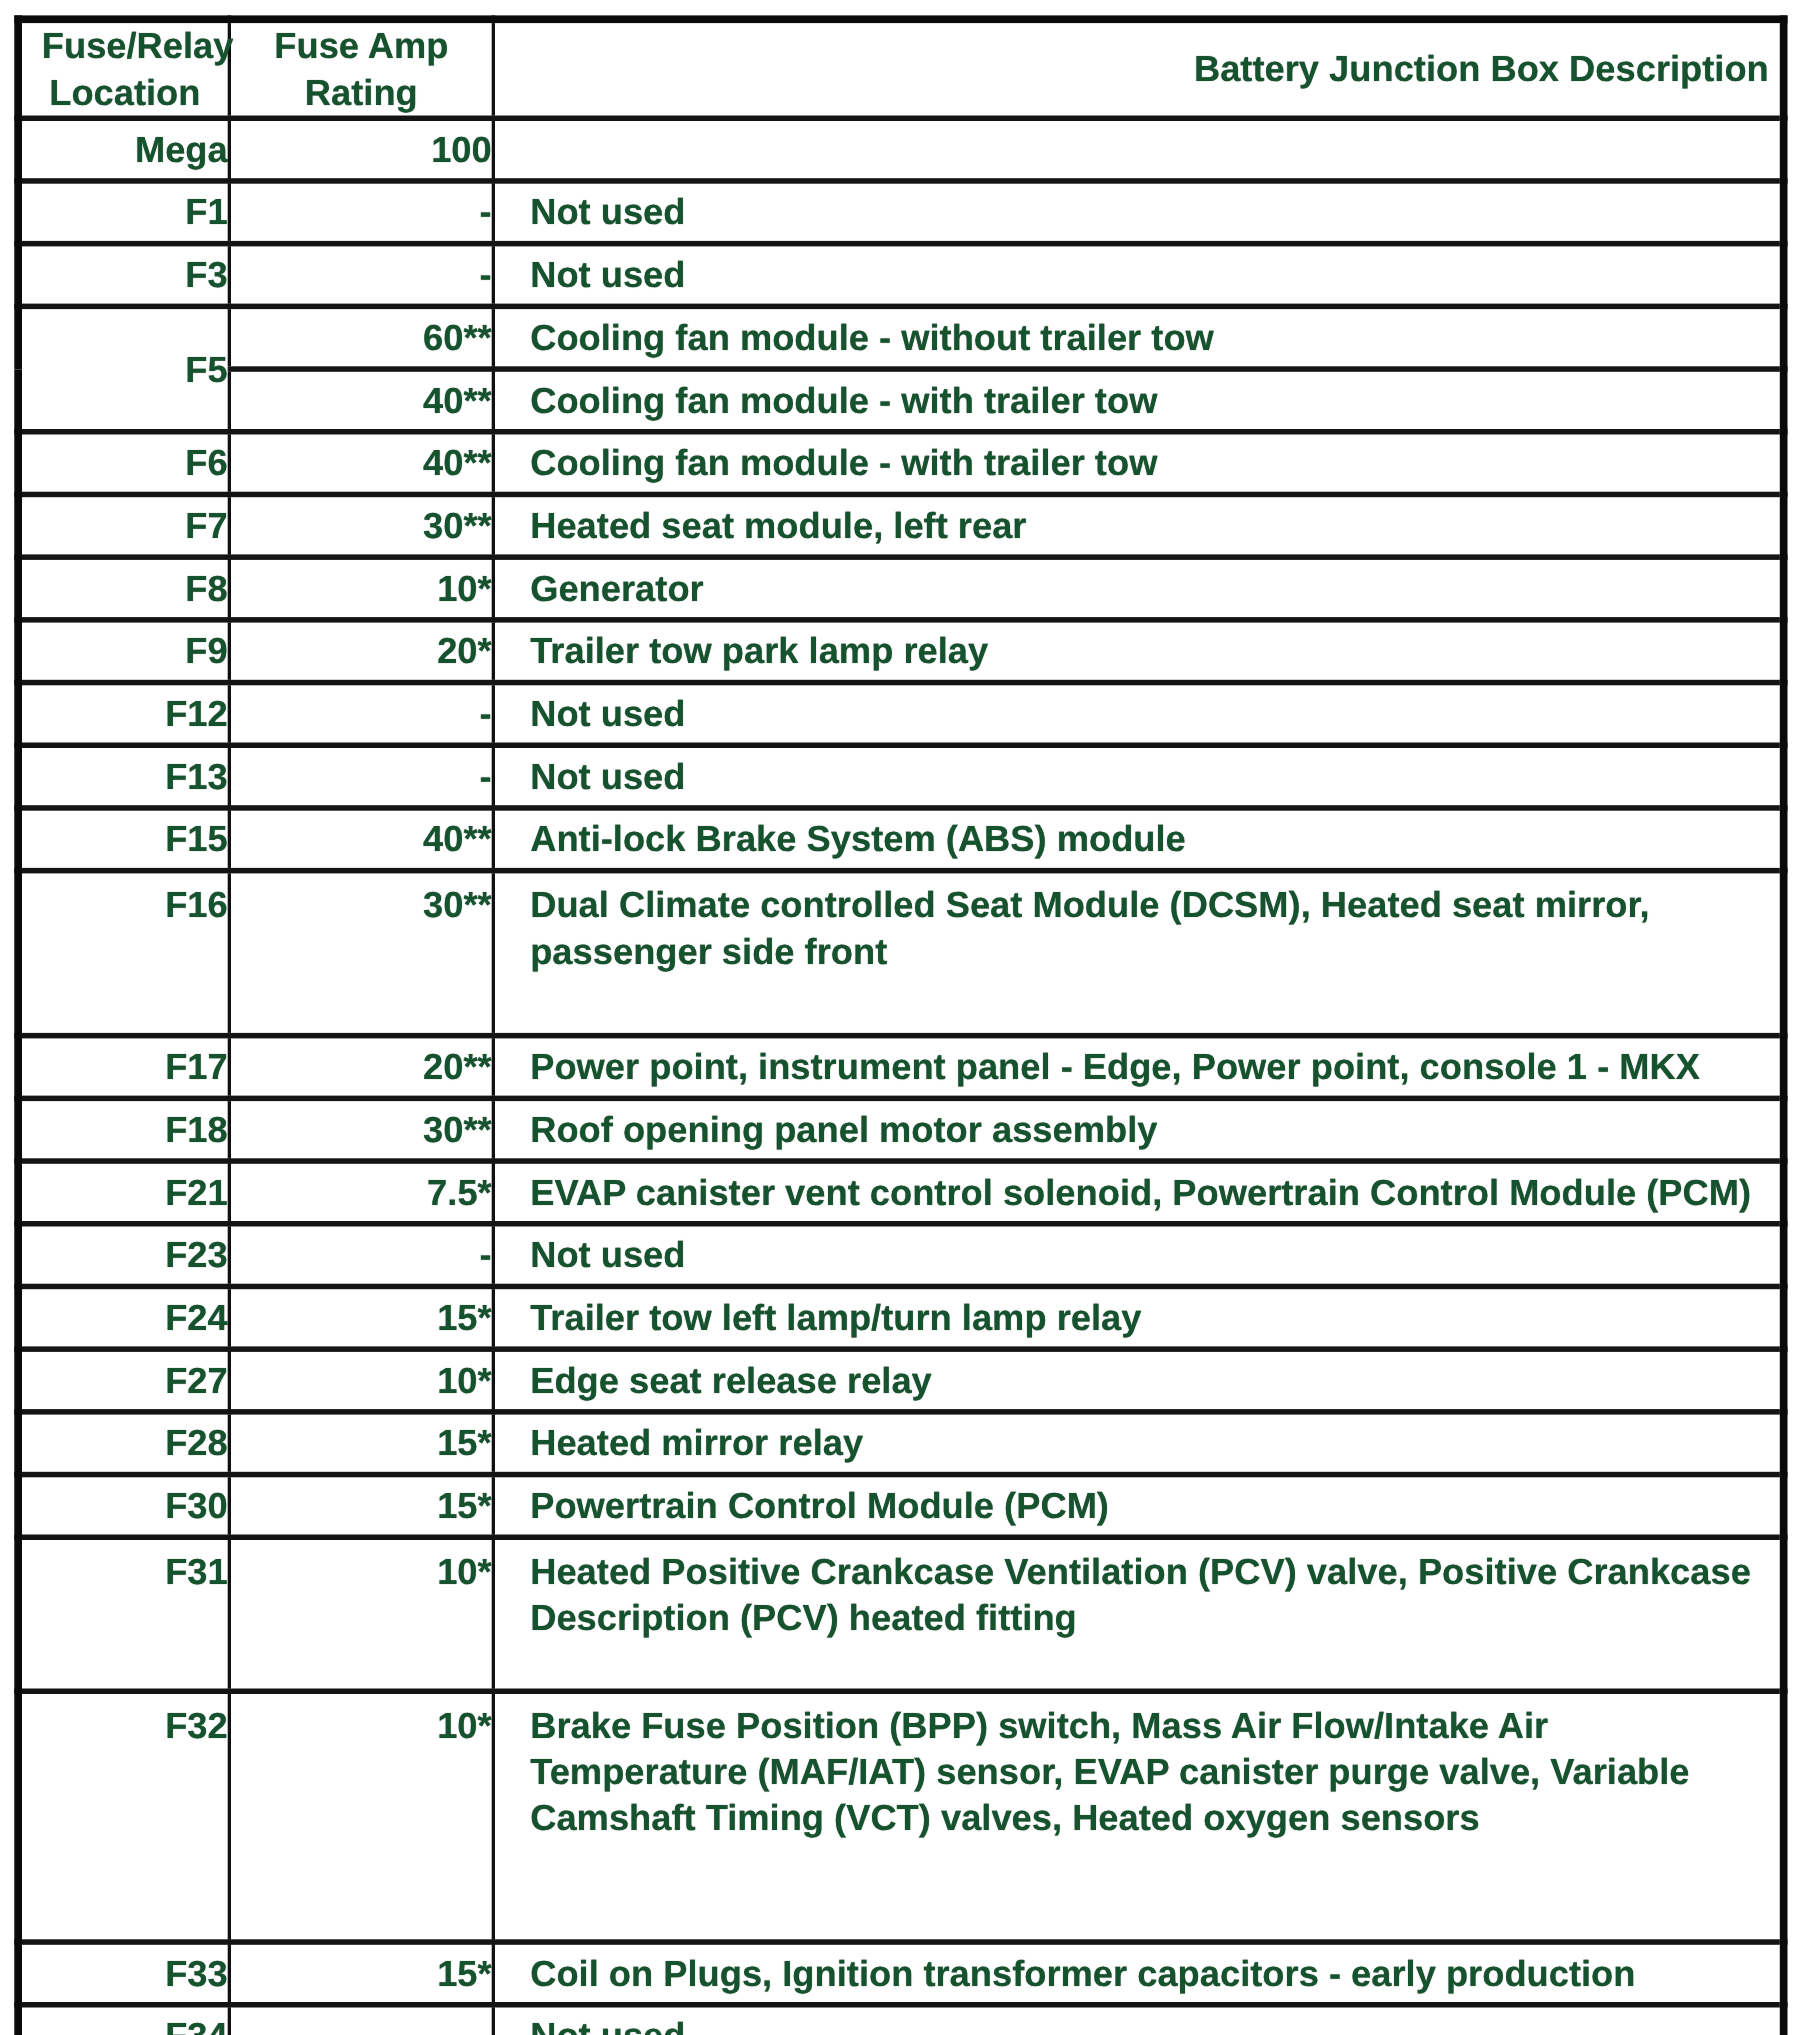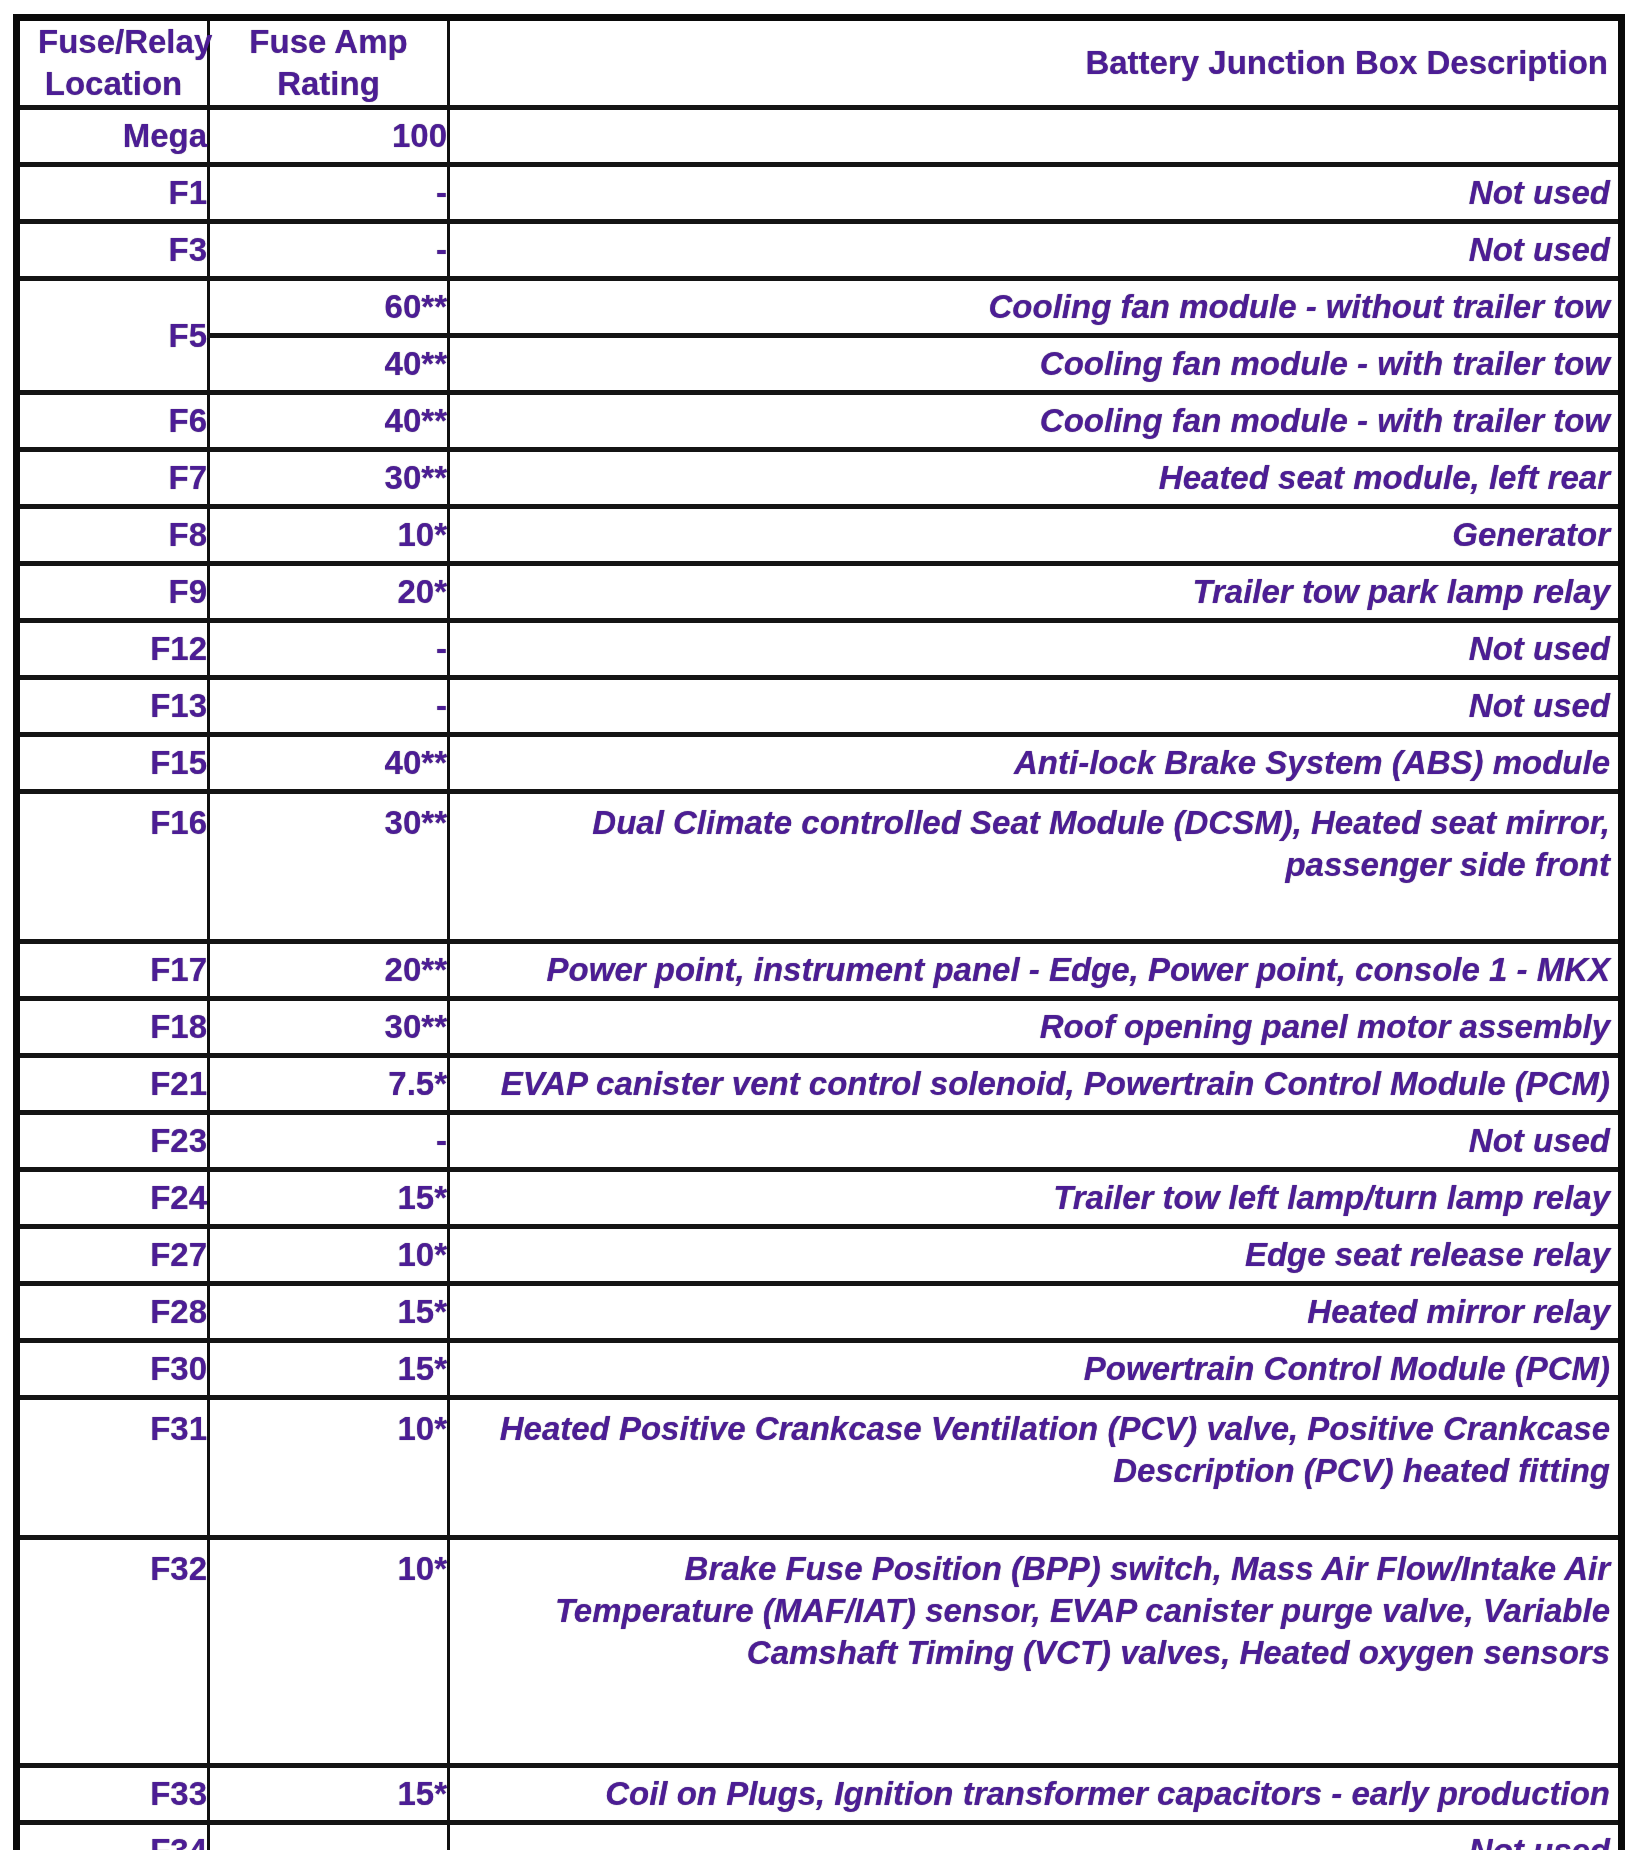--- a/index.html
+++ b/index.html
@@ -6,21 +6,21 @@
     margin: 0;
     padding: 0;
     background: #ffffff;
   }
   .page {
     position: relative;
     width: 1322px;
     height: 1850px;
     background: #ffffff;
     font-family: "Liberation Sans", "DejaVu Sans", sans-serif;
-    color: #4c1d95;
+    color: #14532d;
   }
   table.fuse-table {
     position: absolute;
     left: 13px;
     top: 14px;
     width: 1612px;
     height: 1820px;
     border-collapse: collapse;
     table-layout: fixed;
     background: #ffffff;
@@ -55,24 +55,23 @@
   }
   th.h-desc {
     text-align: right;
     padding-left: 32px;
     padding-right: 10px;
   }
   td.loc, td.amp {
     text-align: right;
   }
   td.desc {
-    text-align: right;
+    text-align: left;
     padding-left: 32px;
     padding-right: 8px;
-    font-style: italic;
   }
   tbody tr { height: 57px; }
   
   tbody tr:nth-child(13) { height: 150px; }
   tbody tr:nth-child(22) { height: 140px; }
   tbody tr:nth-child(23) { height: 228px; }
   tbody tr:nth-child(13) td,
   tbody tr:nth-child(22) td,
   tbody tr:nth-child(23) td {
     vertical-align: top;

